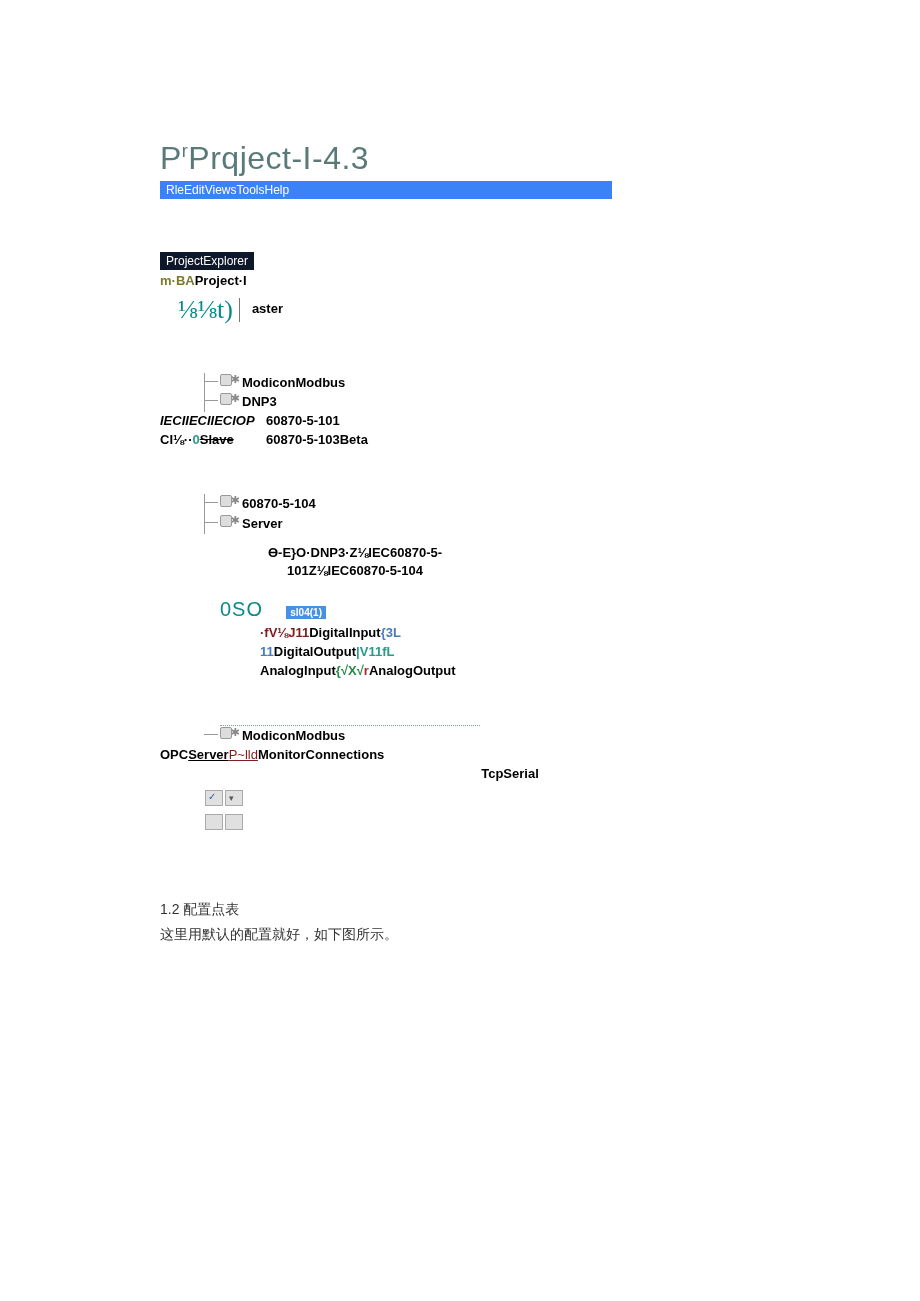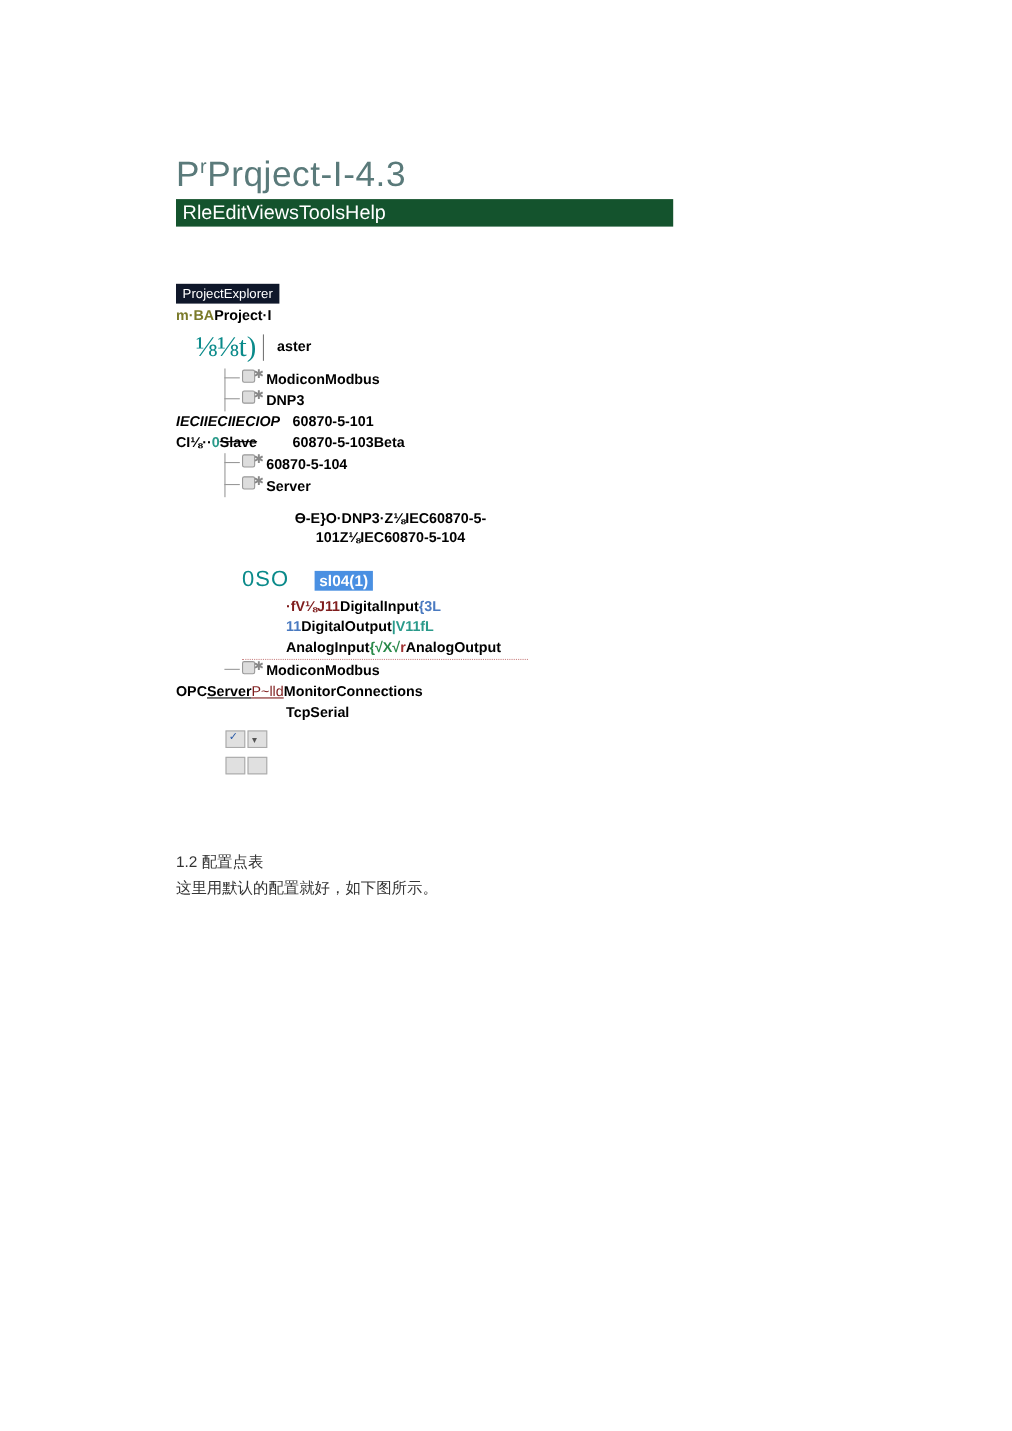--- a/index.html
+++ b/index.html
@@ -17,23 +17,23 @@
   color: #5a7a7a;
   font-weight: normal;
   letter-spacing: 0.5px;
   margin-bottom: 4px;
 }
 .app-title .sup {
   font-size: 18px;
   vertical-align: super;
 }
 .menubar {
-  background: #14532d;
+  background: #3b82f6;
   color: #fff;
-  font-size: 18px;
+  font-size: 12px;
   padding: 2px 6px;
   width: 440px;
 }
 .spacer-1 { height: 52px; }
 .explorer-label {
   background: #0f172a;
   color: #fff;
   font-size: 12px;
   padding: 2px 6px;
   display: inline-block;
@@ -78,21 +78,21 @@
   right: -2px;
   top: -1px;
   color: #888;
   font-size: 11px;
 }
 .highlight {
   background: #4a90e2;
   color: #fff;
   padding: 1px 4px;
   font-weight: bold;
-  font-size: 14px;
+  font-size: 10px;
 }
 .blue-txt { color: #7f1d1d; }
 .blue-txt2 { color: #4a7ac0; }
 .teal-txt { color: #2a9a8a; }
 .red-txt { color: #a03030; }
 .green-txt { color: #2a8a4a; }
 .small-icons {
   padding-left: 44px;
   margin-top: 6px;
 }
@@ -130,20 +130,21 @@
 }
 .sec-head {
   font-family: Arial, sans-serif;
   font-size: 14px;
 }
 .iec-row { display: flex; }
 .node-block {
   position: relative;
   padding-left: 60px;
   width: 260px;
+  margin-top: 44px;
 }
 .node-line {
   position: absolute;
   left: 44px;
   top: 0;
   bottom: 0;
   width: 1px;
   background: #999;
 }
 .node-row { position: relative; }
@@ -264,21 +265,21 @@
     <div class="node-block" style="padding-left:60px;">
       <div class="node-row node-tick" style="border-top:1px dotted #c88;">
         <span class="gear"></span><span class="bold">ModiconModbus</span>
       </div>
     </div>
 
     <div style="width:200px;">
       <span class="bold">OPC</span><span class="bold" style="text-decoration:underline;">Server</span><span class="blue-txt" style="text-decoration:underline;">P~lld</span><span class="bold">MonitorConnections</span>
     </div>
 
-    <div style="padding-left:100px;">
+    <div style="padding-left:100px;text-align:center;">
       <span class="bold">TcpSerial</span>
     </div>
 
     <div class="small-icons">
       <span class="si check"></span><span class="si mon"></span><br>
       <span class="si"></span><span class="si"></span>
     </div>
 
   </div>
 

